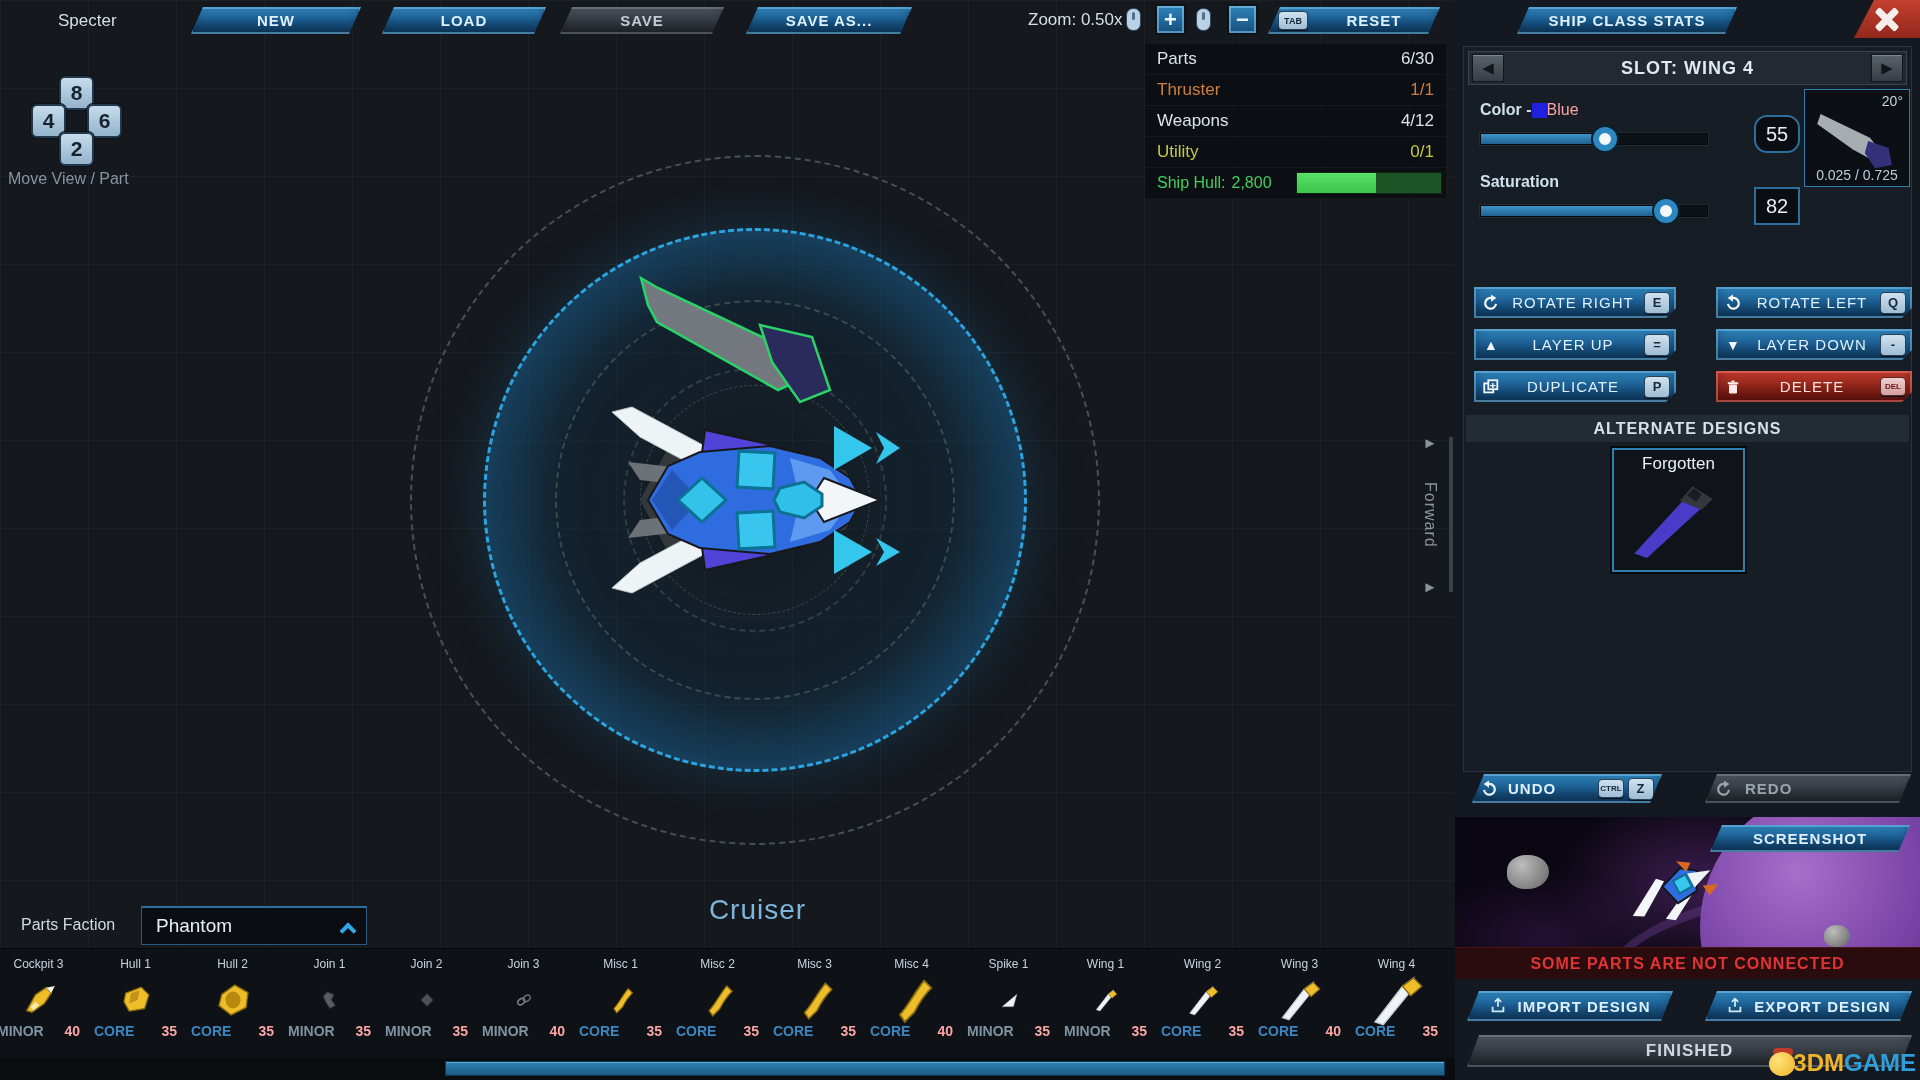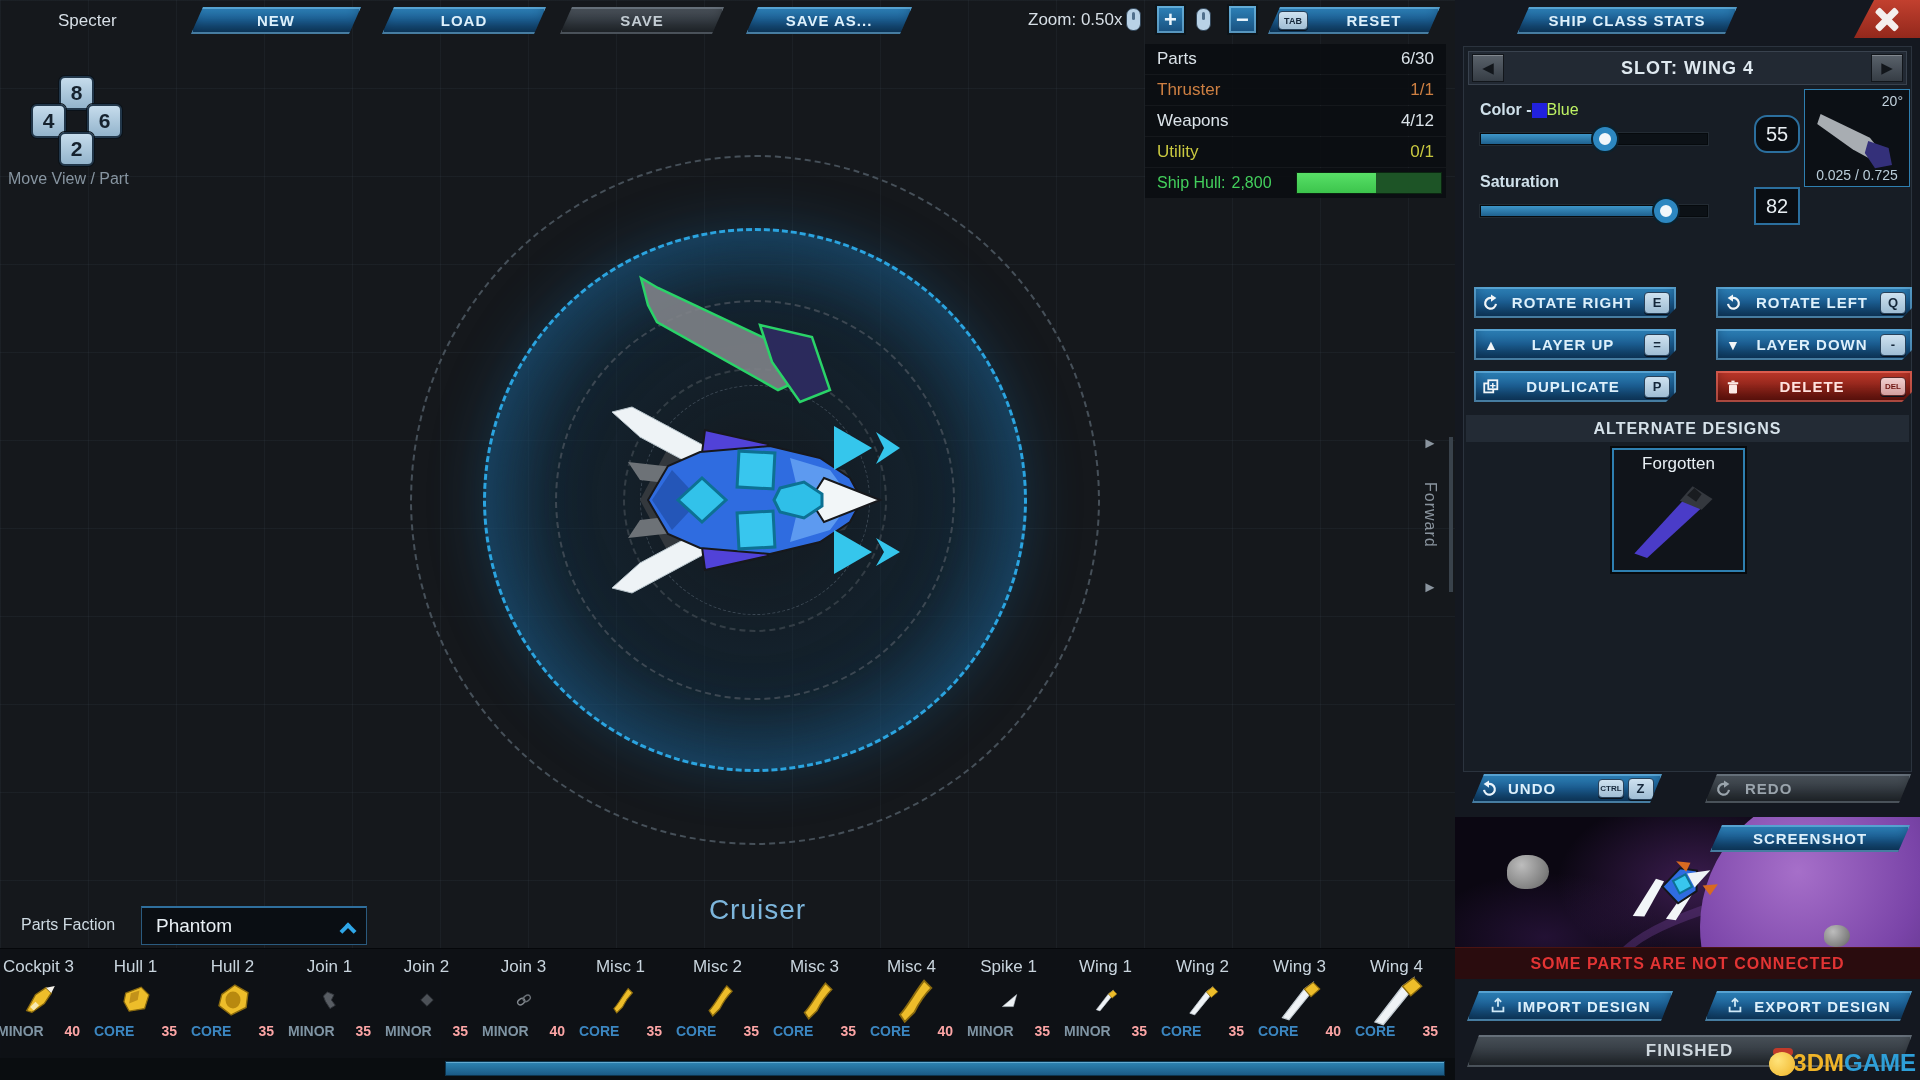--- a/index.html
+++ b/index.html
@@ -109,21 +109,21 @@
   #slot-header { position:absolute; left:4px; top:4px; right:4px; height:34px; background:#222933;
     border:1px solid #39424e; display:flex; align-items:center; }
   #slot-title { flex:1; text-align:center; font-size:18px; font-weight:bold; letter-spacing:1px; color:#dfe9f0; }
   .slot-arrow { width:32px; height:28px; margin:0 3px; display:flex; align-items:center; justify-content:center;
     background:linear-gradient(180deg,#5a626b,#363d45); color:#12161b; font-size:15px;
     border:1px solid #12161b; box-shadow:inset 0 1px 0 rgba(255,255,255,.25); }
 
   #color-row { position:absolute; left:16px; top:54px; display:flex; align-items:center; 
     font-size:16px; font-weight:bold; color:#cfe0ea; }
   #color-swatch { width:15px; height:15px; background:#2121dd; }
-  #color-name { color:#bef264; font-weight:normal; }
+  #color-name { color:#fca5a5; font-weight:normal; }
   .slider { position:absolute; left:16px; width:228px; height:12px; background:#0c1116;
     border:1px solid #060a0d; box-shadow:0 0 0 1px #232b33; }
   .slider-fill { position:absolute; left:0; top:0; bottom:0; background:linear-gradient(180deg,#3d95c8,#1f618e); }
   .slider-handle { position:absolute; top:50%; width:24px; height:24px; border-radius:50%;
     background:#f2f7fa; border:6px solid #2d87c0; transform:translate(-50%,-50%); box-shadow:0 0 0 2px #0a222f; }
   #color-slider { top:86px; } #sat-slider { top:158px; }
   #sat-label { position:absolute; left:16px; top:126px; font-size:16px; font-weight:bold; color:#cfe0ea; }
   .value-box { position:absolute; left:290px; width:46px; height:38px; background:#0a0e13;
     border:2px solid #2b6f9e; box-shadow:inset 0 0 0 3px #0a0e13; display:flex; align-items:center; justify-content:center;
     color:#e8eef2; font-size:20px; }
@@ -140,21 +140,21 @@
   .tg-label { position:absolute; top:5px; font-size:16px; color:#cfd9e1; }
   #chk-mirror{left:10px;} #lbl-mirror{left:52px;}
   #key-mirror{position:absolute;left:126px;top:2px;}
   #chk-flip{left:160px;} #lbl-flip{left:200px;}
   #key-flip{position:absolute;left:276px;top:2px;}
   #chk-snap{left:306px;} #lbl-snap{left:344px;}
   #key-snap{position:absolute;left:418px;top:2px;}
 
   .act-btn { position:absolute; height:31px; display:flex; align-items:center; padding:0 6px;
     clip-path:polygon(0 0,100% 0,100% calc(100% - 10px),calc(100% - 10px) 100%,0 100%); }
-  .act-btn .act-label { flex:1; text-align:center; font-size:15px; font-weight:bold; letter-spacing:1px; }
+  .act-btn .act-label { flex:1; text-align:center; font-size:15px; font-weight:normal; letter-spacing:1px; }
   .act-btn .act-ico { width:22px; height:22px; display:flex; align-items:center; justify-content:center; }
   .col-l { left:10px; width:202px; } .col-r { left:252px; width:196px; }
   #btn-rotr,#btn-rotl{top:240px;} #btn-lup,#btn-ldown{top:282px;} #btn-dup,#btn-del{top:324px;}
   .tri-ico { color:#f2f6f8; font-size:14px; }
 
   #alt-header { position:absolute; left:2px; right:2px; top:368px; height:27px; background:#232b35;
     display:flex; align-items:center; justify-content:center; font-size:16px; font-weight:bold;
     letter-spacing:1px; color:#d6e2ea; }
   .alt-thumb { position:absolute; top:401px; width:133px; height:124px; background:#10141a;
     border:2px solid #2e7fb0; box-shadow:0 0 0 2px #070a0d; }
@@ -203,21 +203,21 @@
   #faction-select { position:absolute; left:141px; top:906px; width:226px; height:39px; background:#0a0e13;
     border:1px solid #2a5a7e; border-top:2px solid #2f6f9d; display:flex; align-items:center; padding:0 14px;
     font-size:19px; color:#e9f0f5; }
   #faction-chevron { position:absolute; right:12px; top:17px; width:12px; height:12px;
     border-left:4px solid #2fa7e8; border-top:4px solid #2fa7e8; transform:rotate(45deg); }
 
   #parts-strip { position:absolute; left:0; top:948px; width:1455px; height:110px; background:rgba(14,17,21,.95);
     border-top:1px solid #05070a; overflow:hidden; }
   #parts-row { position:absolute; left:-10px; top:0; display:flex; }
   .part-cell { width:97px; height:108px; display:flex; flex-direction:column; align-items:center; }
-  .part-name { margin-top:8px; font-size:17px; color:#c9d5de; height:18px; }
+  .part-name { margin-top:8px; font-size:12px; color:#c9d5de; height:18px; }
   .part-icon { width:46px; height:46px; margin-top:2px; display:flex; align-items:center; justify-content:center; }
   .part-icon svg { width:44px; height:44px; }
   .part-meta { width:100%; display:flex; justify-content:space-between; padding:0 7px; font-size:14px; font-weight:bold; }
   .part-type.core { color:#3b86c0; } .part-type.minor { color:#7f94a3; }
   .part-cost { color:#fca5a5; }
   #parts-row > div:nth-of-type(1) .part-icon svg{transform:scale(.8);}
   #parts-row > div:nth-of-type(2) .part-icon svg{transform:scale(.78);}
   #parts-row > div:nth-of-type(3) .part-icon svg{transform:scale(.85);}
   #parts-row > div:nth-of-type(4) .part-icon svg{transform:scale(.6);}
   #parts-row > div:nth-of-type(5) .part-icon svg{transform:scale(.5);}

